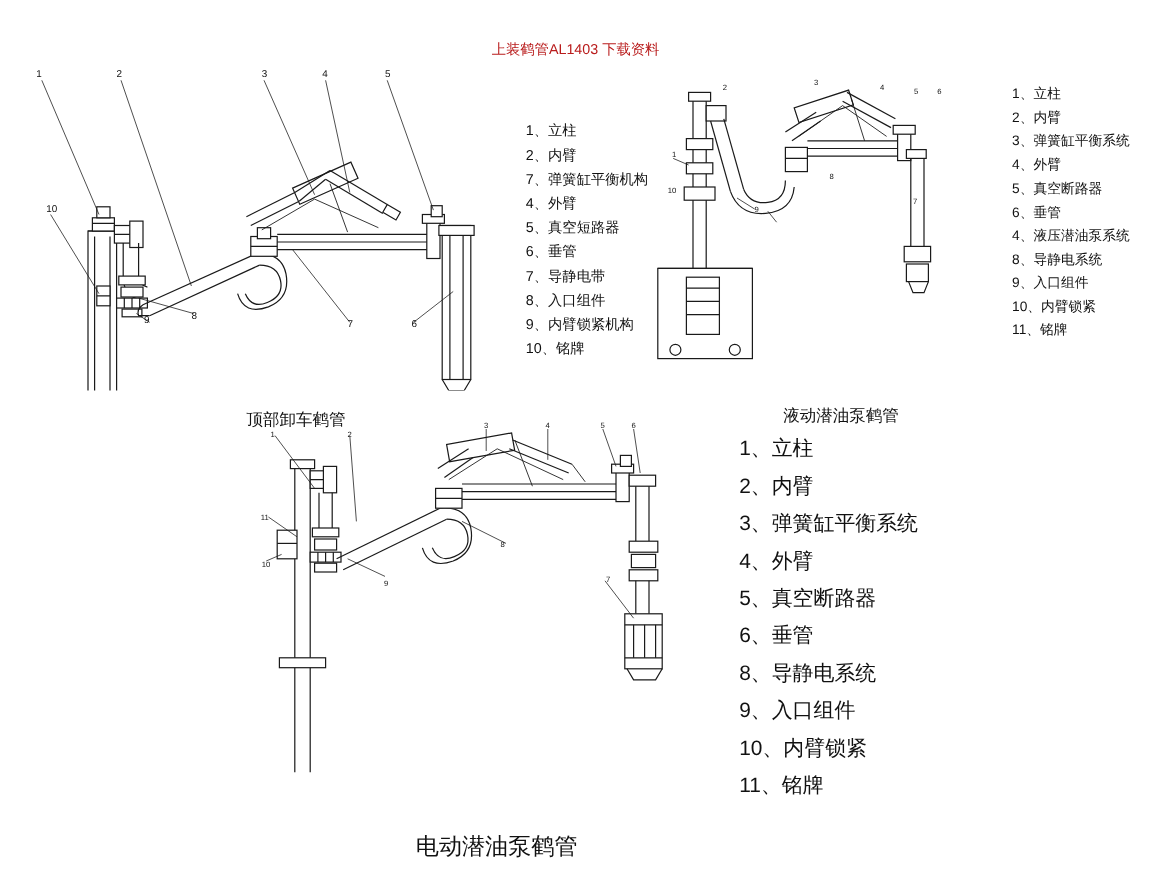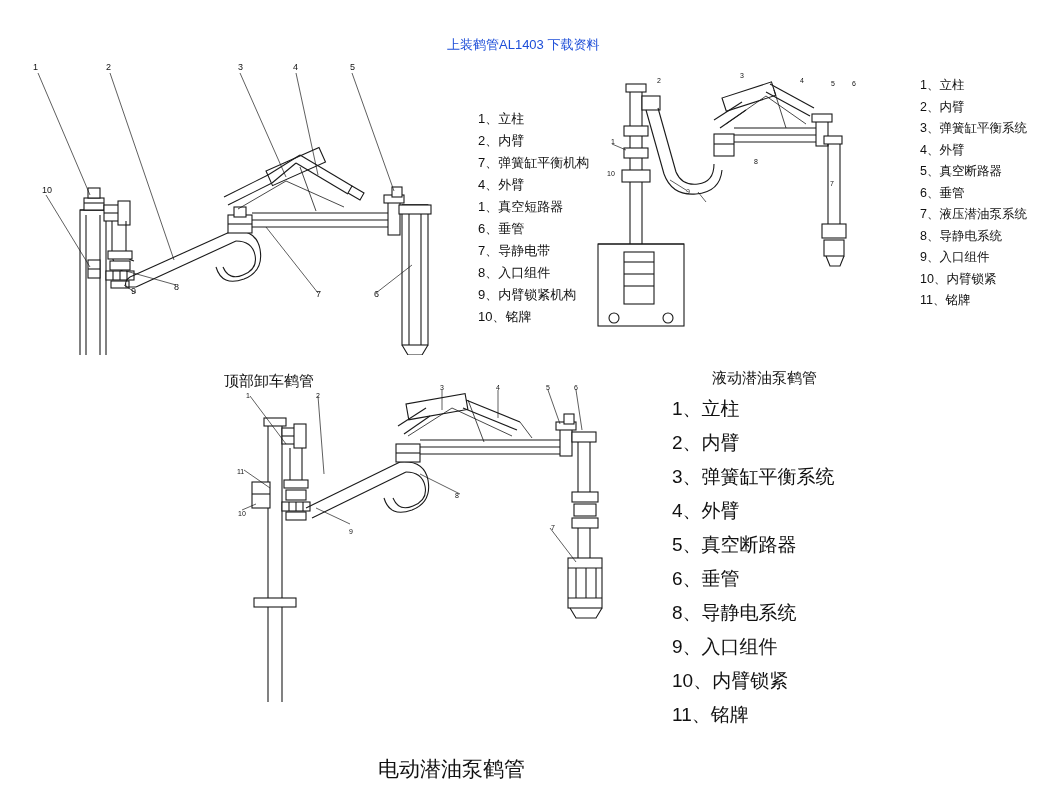--- a/index.html
+++ b/index.html
@@ -14,21 +14,21 @@
   #page {
     position: relative;
     width: 1049px;
     height: 791px;
     background: #ffffff;
     overflow: hidden;
   }
   .abs { position: absolute; }
   .ttl {
     font-size: 13px;
-    color: #1d4ed8;
+    color: #b91c1c;
     white-space: nowrap;
   }
   .legend-item {
     font-size: 13px;
     line-height: 22px;
     white-space: nowrap;
     color: #111;
   }
   .legend-item.sm { font-size: 12.5px; line-height: 21.5px; }
   .legend-big {
@@ -185,21 +185,21 @@
   <div class="abs num" style="left:131px; top:286px;">9</div>
   <div class="abs num" style="left:174px; top:282px;">8</div>
   <div class="abs num" style="left:316px; top:289px;">7</div>
   <div class="abs num" style="left:374px; top:289px;">6</div>
 
   <div class="abs" style="left:478px; top:108px;">
     <div class="legend-item">1、立柱</div>
     <div class="legend-item">2、内臂</div>
     <div class="legend-item">7、弹簧缸平衡机构</div>
     <div class="legend-item">4、外臂</div>
-    <div class="legend-item">1、真空短路器</div>
+    <div class="legend-item">5、真空短路器</div>
     <div class="legend-item">6、垂管</div>
     <div class="legend-item">7、导静电带</div>
     <div class="legend-item">8、入口组件</div>
     <div class="legend-item">9、内臂锁紧机构</div>
     <div class="legend-item">10、铭牌</div>
   </div>
 
   <div class="abs" style="left:590px; top:62px;">
     <svg width="300" height="290" viewBox="0 0 300 290">
 
@@ -283,21 +283,21 @@
 
   <div class="abs cap" style="left:712px; top:369px;">液动潜油泵鹤管</div>
 
   <div class="abs" style="left:920px; top:75px;">
     <div class="legend-item sm">1、立柱</div>
     <div class="legend-item sm">2、内臂</div>
     <div class="legend-item sm">3、弹簧缸平衡系统</div>
     <div class="legend-item sm">4、外臂</div>
     <div class="legend-item sm">5、真空断路器</div>
     <div class="legend-item sm">6、垂管</div>
-    <div class="legend-item sm">7、液压潜油泵系统</div>
+    <div class="legend-item sm">4、液压潜油泵系统</div>
     <div class="legend-item sm">8、导静电系统</div>
     <div class="legend-item sm">9、入口组件</div>
     <div class="legend-item sm">10、内臂锁紧</div>
     <div class="legend-item sm">11、铭牌</div>
   </div>
 
   <div class="abs cap" style="left:224px; top:352px;margin-top:20px;">顶部卸车鹤管</div>
 
   <div class="abs" style="left:220px; top:382px;">
     <svg width="450" height="330" viewBox="0 0 450 330">

